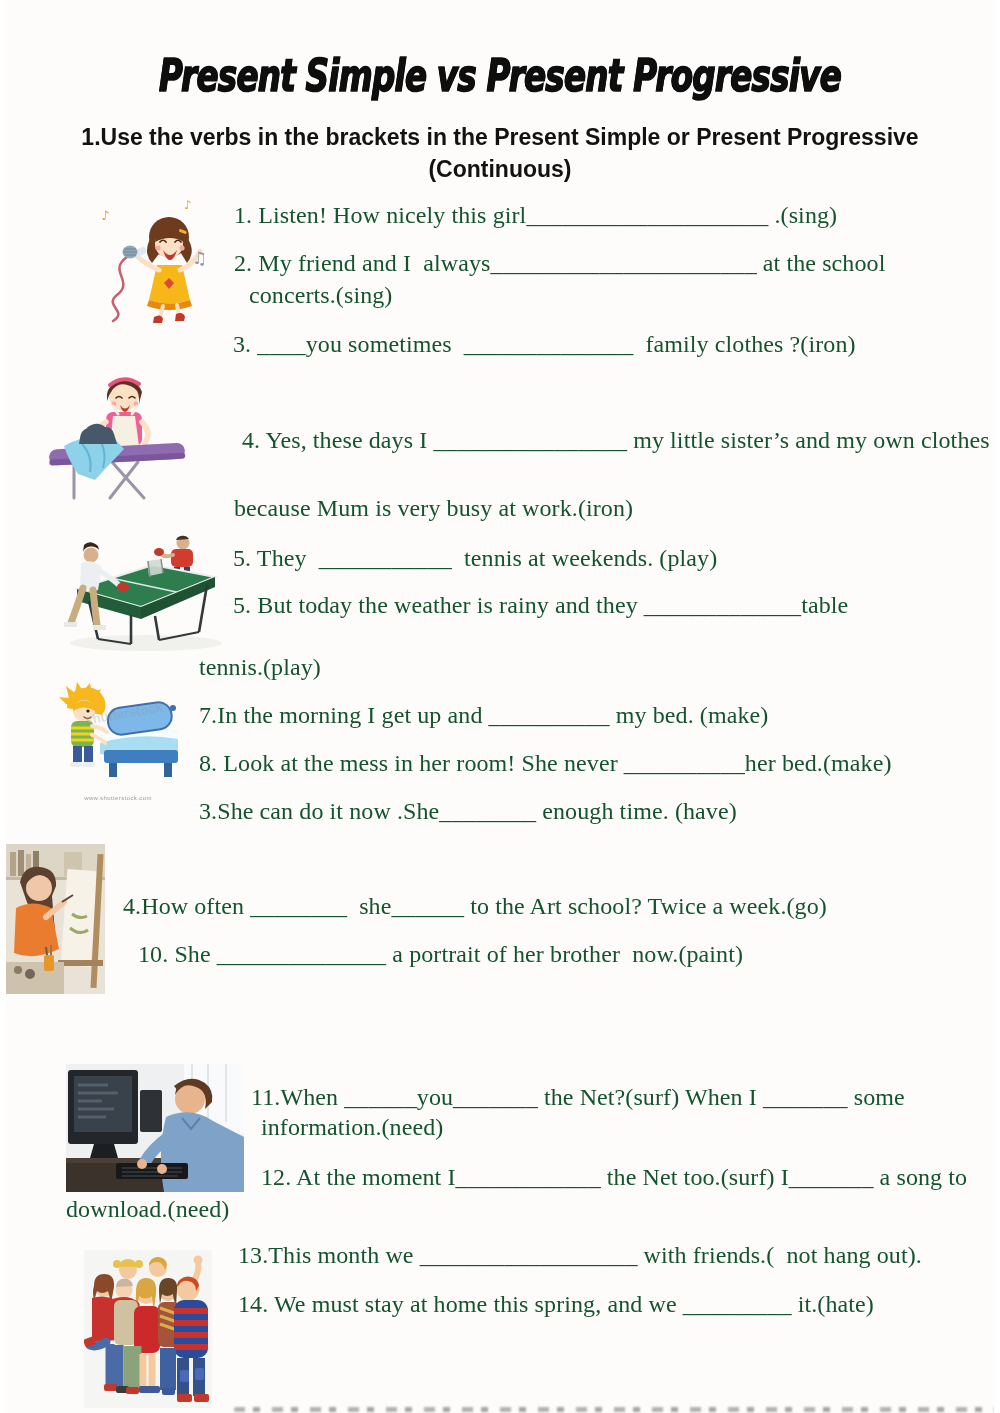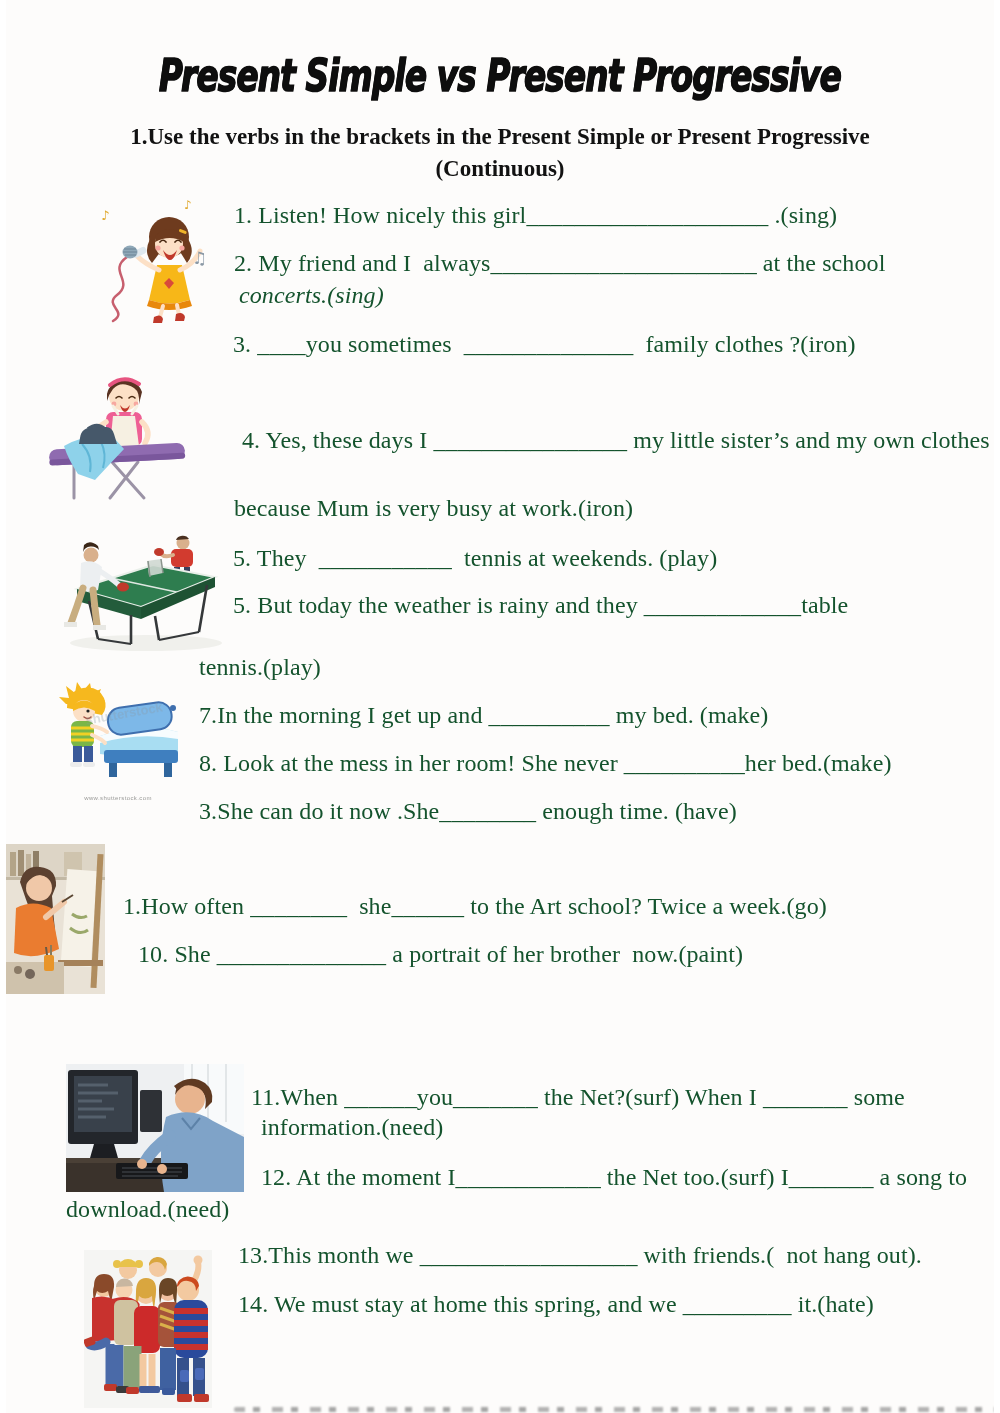--- a/index.html
+++ b/index.html
@@ -12,21 +12,21 @@
     position:absolute;top:50px;left:0;width:100%;text-align:center;
     font-family:"DejaVu Sans",sans-serif;font-weight:bold;font-style:italic;
     font-size:44px;color:#0e0e0e;letter-spacing:-1px;
     transform:scaleX(.74);
     -webkit-text-stroke:1.6px #0e0e0e;
     text-shadow:0.5px 0 0 #0e0e0e,-0.5px 0 0 #0e0e0e;
     white-space:nowrap;
   }
   .inst{
     position:absolute;left:0;width:100%;text-align:center;
-    font-family:Liberation Serif, serif;font-weight:bold;font-size:23px;color:#121212;
+    font-family:Liberation Sans, sans-serif;font-weight:bold;font-size:23px;color:#121212;
     white-space:pre;
   }
   .q{
     position:absolute;font-size:24px;color:#14532d;white-space:pre;letter-spacing:.1px;
   }
   .art{position:absolute;}
   .note{position:absolute;font-family:"DejaVu Sans",sans-serif;}
   .ghost{
     position:absolute;left:58px;top:706px;width:120px;text-align:center;
     font-family:"Liberation Sans",sans-serif;font-size:13px;font-weight:bold;
@@ -47,31 +47,31 @@
 
 <div class="page">
 
   <div class="title">Present Simple vs Present Progressive</div>
 
   <div class="inst" style="top:124px;">1.Use the verbs in the brackets in the Present Simple or Present Progressive</div>
   <div class="inst" style="top:156px;">(Continuous)</div>
 
   <div class="q" style="left:228px;top:202px;">1. Listen! How nicely this girl____________________ .(sing)</div>
   <div class="q" style="left:228px;top:250px;">2. My friend and I  always______________________ at the school</div>
-  <div class="q" style="left:233px;top:282px;font-style:italic;">concerts.(sing)</div>
+  <div class="q" style="left:243px;top:282px;">concerts.(sing)</div>
   <div class="q" style="left:227px;top:331px;">3. ____you sometimes  ______________  family clothes ?(iron)</div>
   <div class="q" style="left:205px;top:427px;margin-left:31px;">4. Yes, these days I ________________ my little sister’s and my own clothes</div>
   <div class="q" style="left:228px;top:495px;">because Mum is very busy at work.(iron)</div>
   <div class="q" style="left:227px;top:545px;">5. They  ___________  tennis at weekends. (play)</div>
   <div class="q" style="left:227px;top:592px;">5. But today the weather is rainy and they _____________table</div>
   <div class="q" style="left:193px;top:654px;">tennis.(play)</div>
   <div class="q" style="left:193px;top:702px;">7.In the morning I get up and __________ my bed. (make)</div>
   <div class="q" style="left:193px;top:750px;">8. Look at the mess in her room! She never __________her bed.(make)</div>
   <div class="q" style="left:193px;top:798px;">3.She can do it now .She________ enough time. (have)</div>
-  <div class="q" style="left:117px;top:893px;">1.How often ________  she______ to the Art school? Twice a week.(go)</div>
+  <div class="q" style="left:117px;top:893px;">4.How often ________  she______ to the Art school? Twice a week.(go)</div>
   <div class="q" style="left:132px;top:941px;">10. She ______________ a portrait of her brother  now.(paint)</div>
   <div class="q" style="left:245px;top:1084px;">11.When ______you_______ the Net?(surf) When I _______ some</div>
   <div class="q" style="left:255px;top:1114px;">information.(need)</div>
   <div class="q" style="left:255px;top:1164px;">12. At the moment I____________ the Net too.(surf) I_______ a song to</div>
   <div class="q" style="left:60px;top:1196px;">download.(need)</div>
   <div class="q" style="left:232px;top:1242px;">13.This month we __________________ with friends.(  not hang out).</div>
   <div class="q" style="left:232px;top:1291px;">14. We must stay at home this spring, and we _________ it.(hate)</div>
 
   <svg class="art" style="left:93px;top:193px;" width="115" height="135" viewBox="0 0 115 135" role="img" aria-label="cartoon girl singing into a microphone">
     <path d="M28,64 C8,78 36,88 18,102 C4,113 30,118 14,128" fill="none" stroke="#c75f6e" stroke-width="2.5" stroke-linecap="round"></path>

